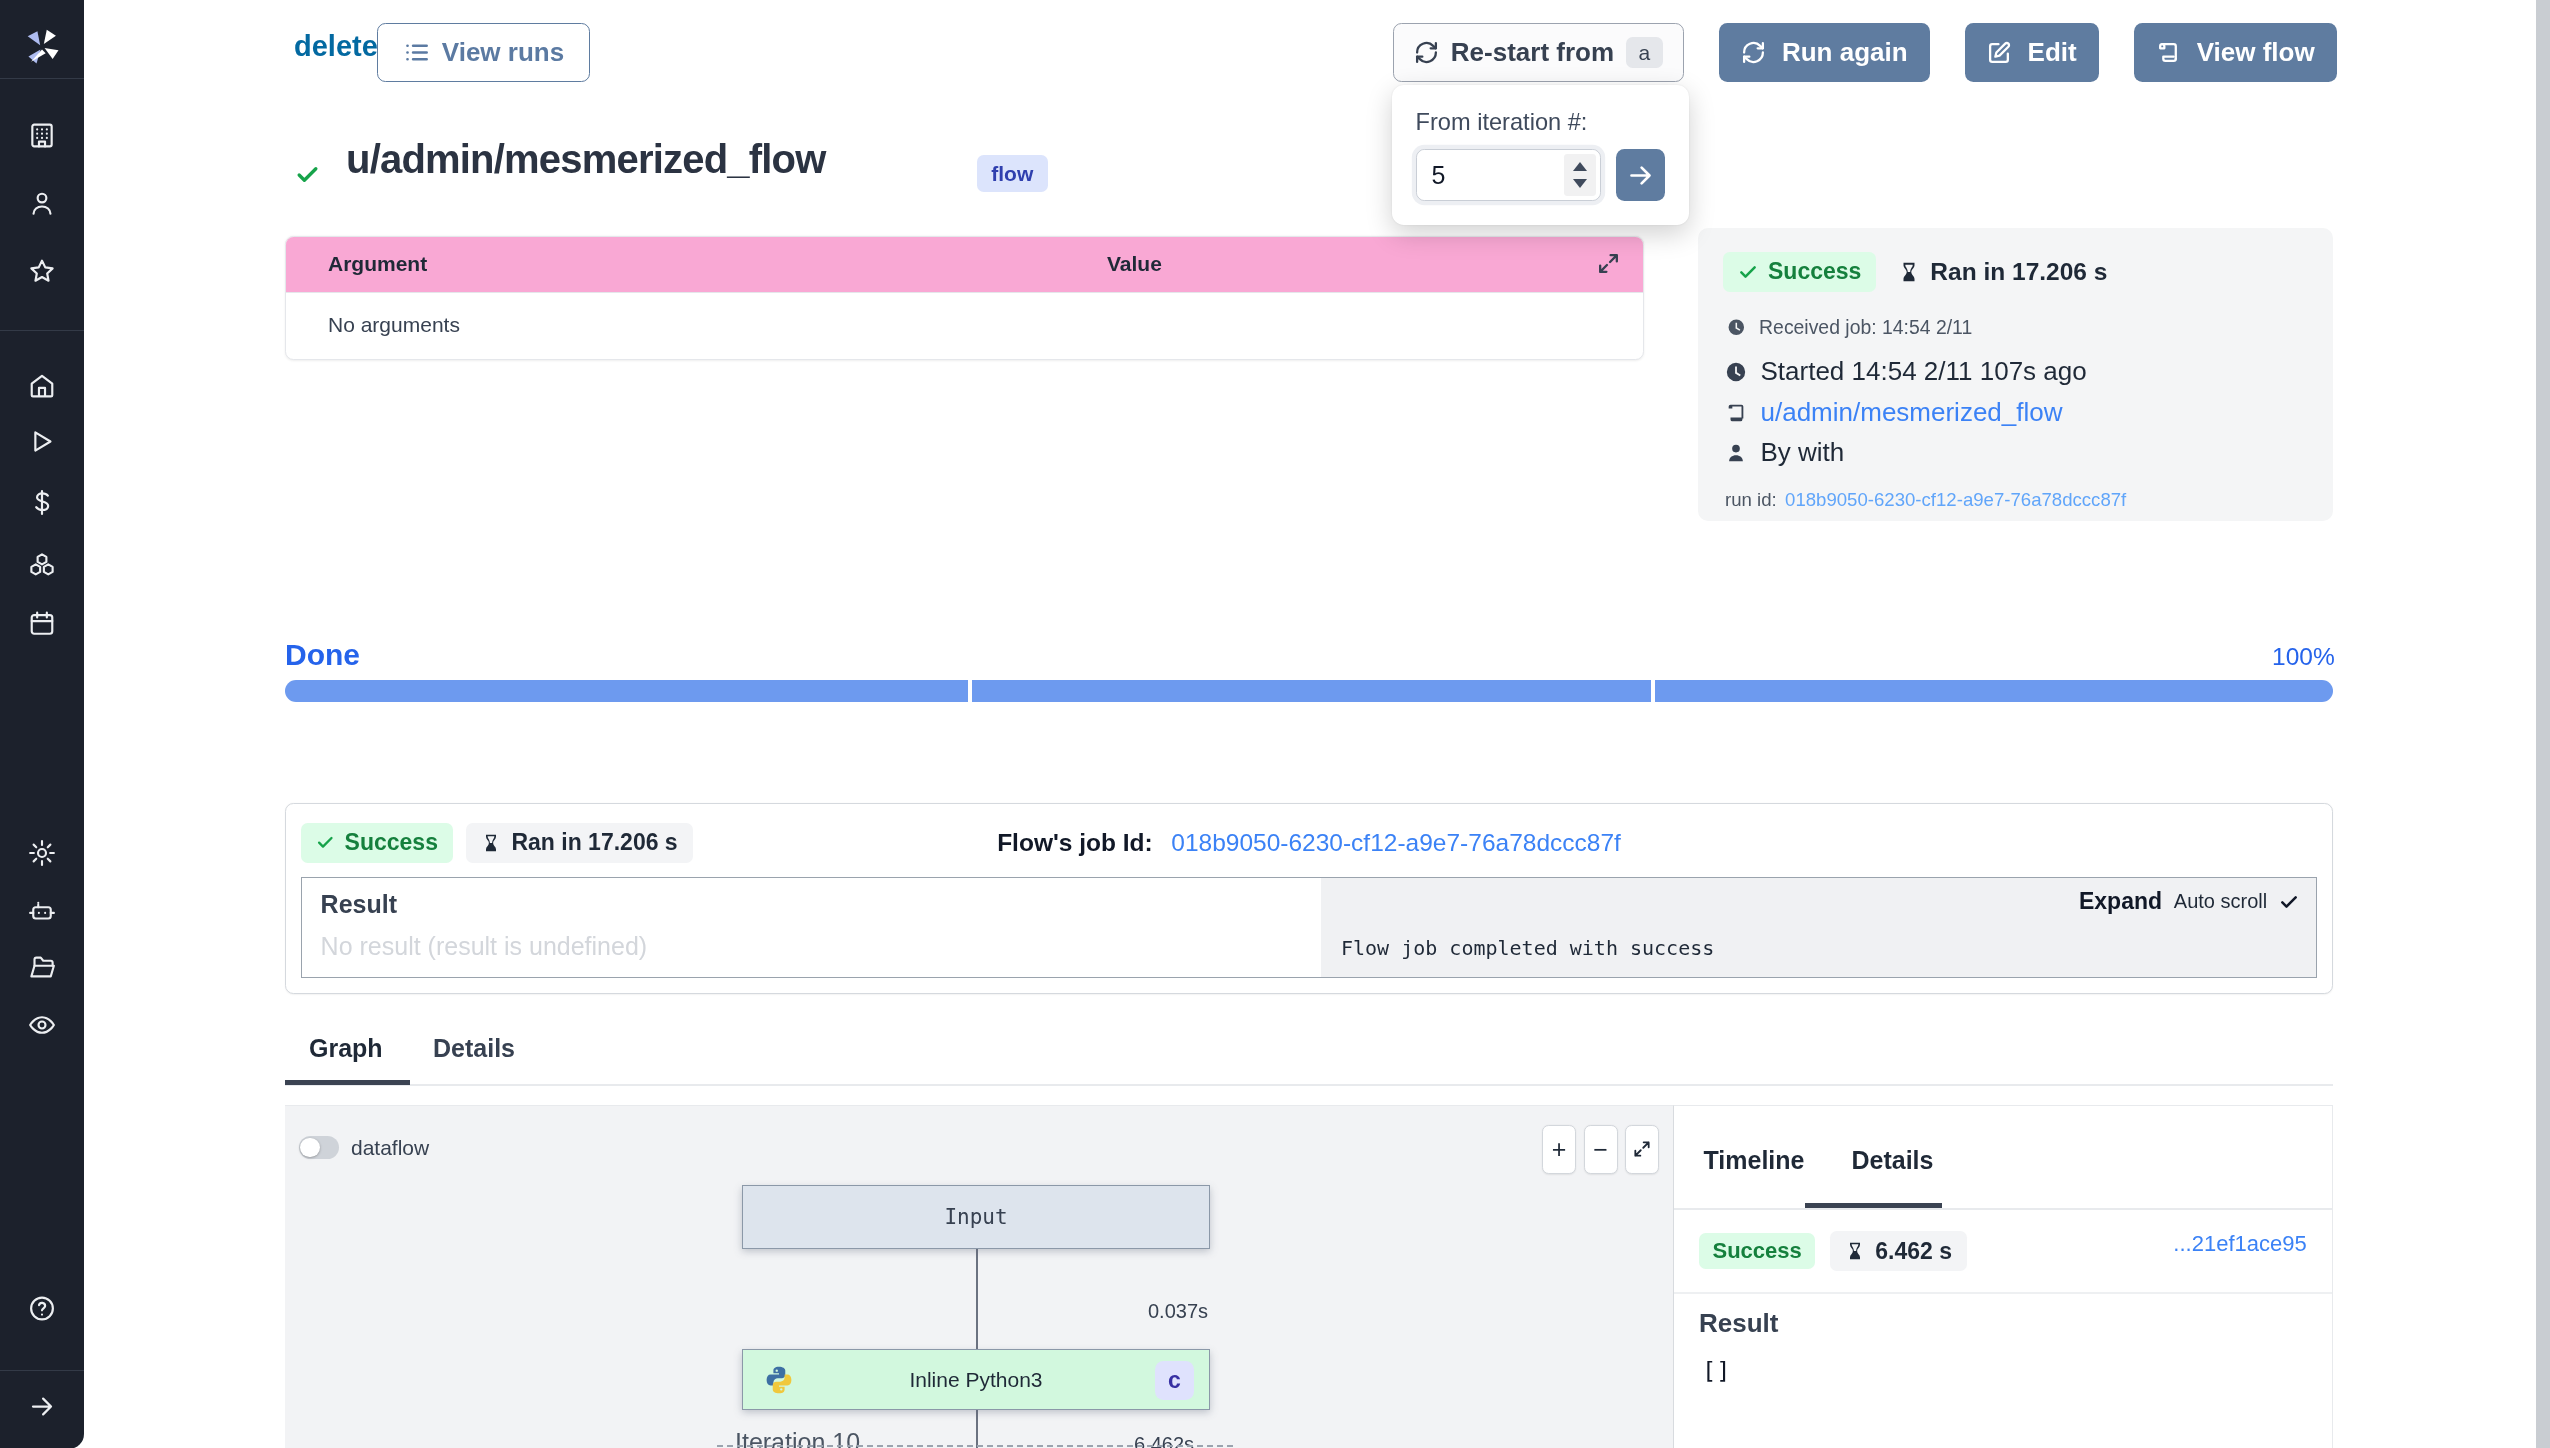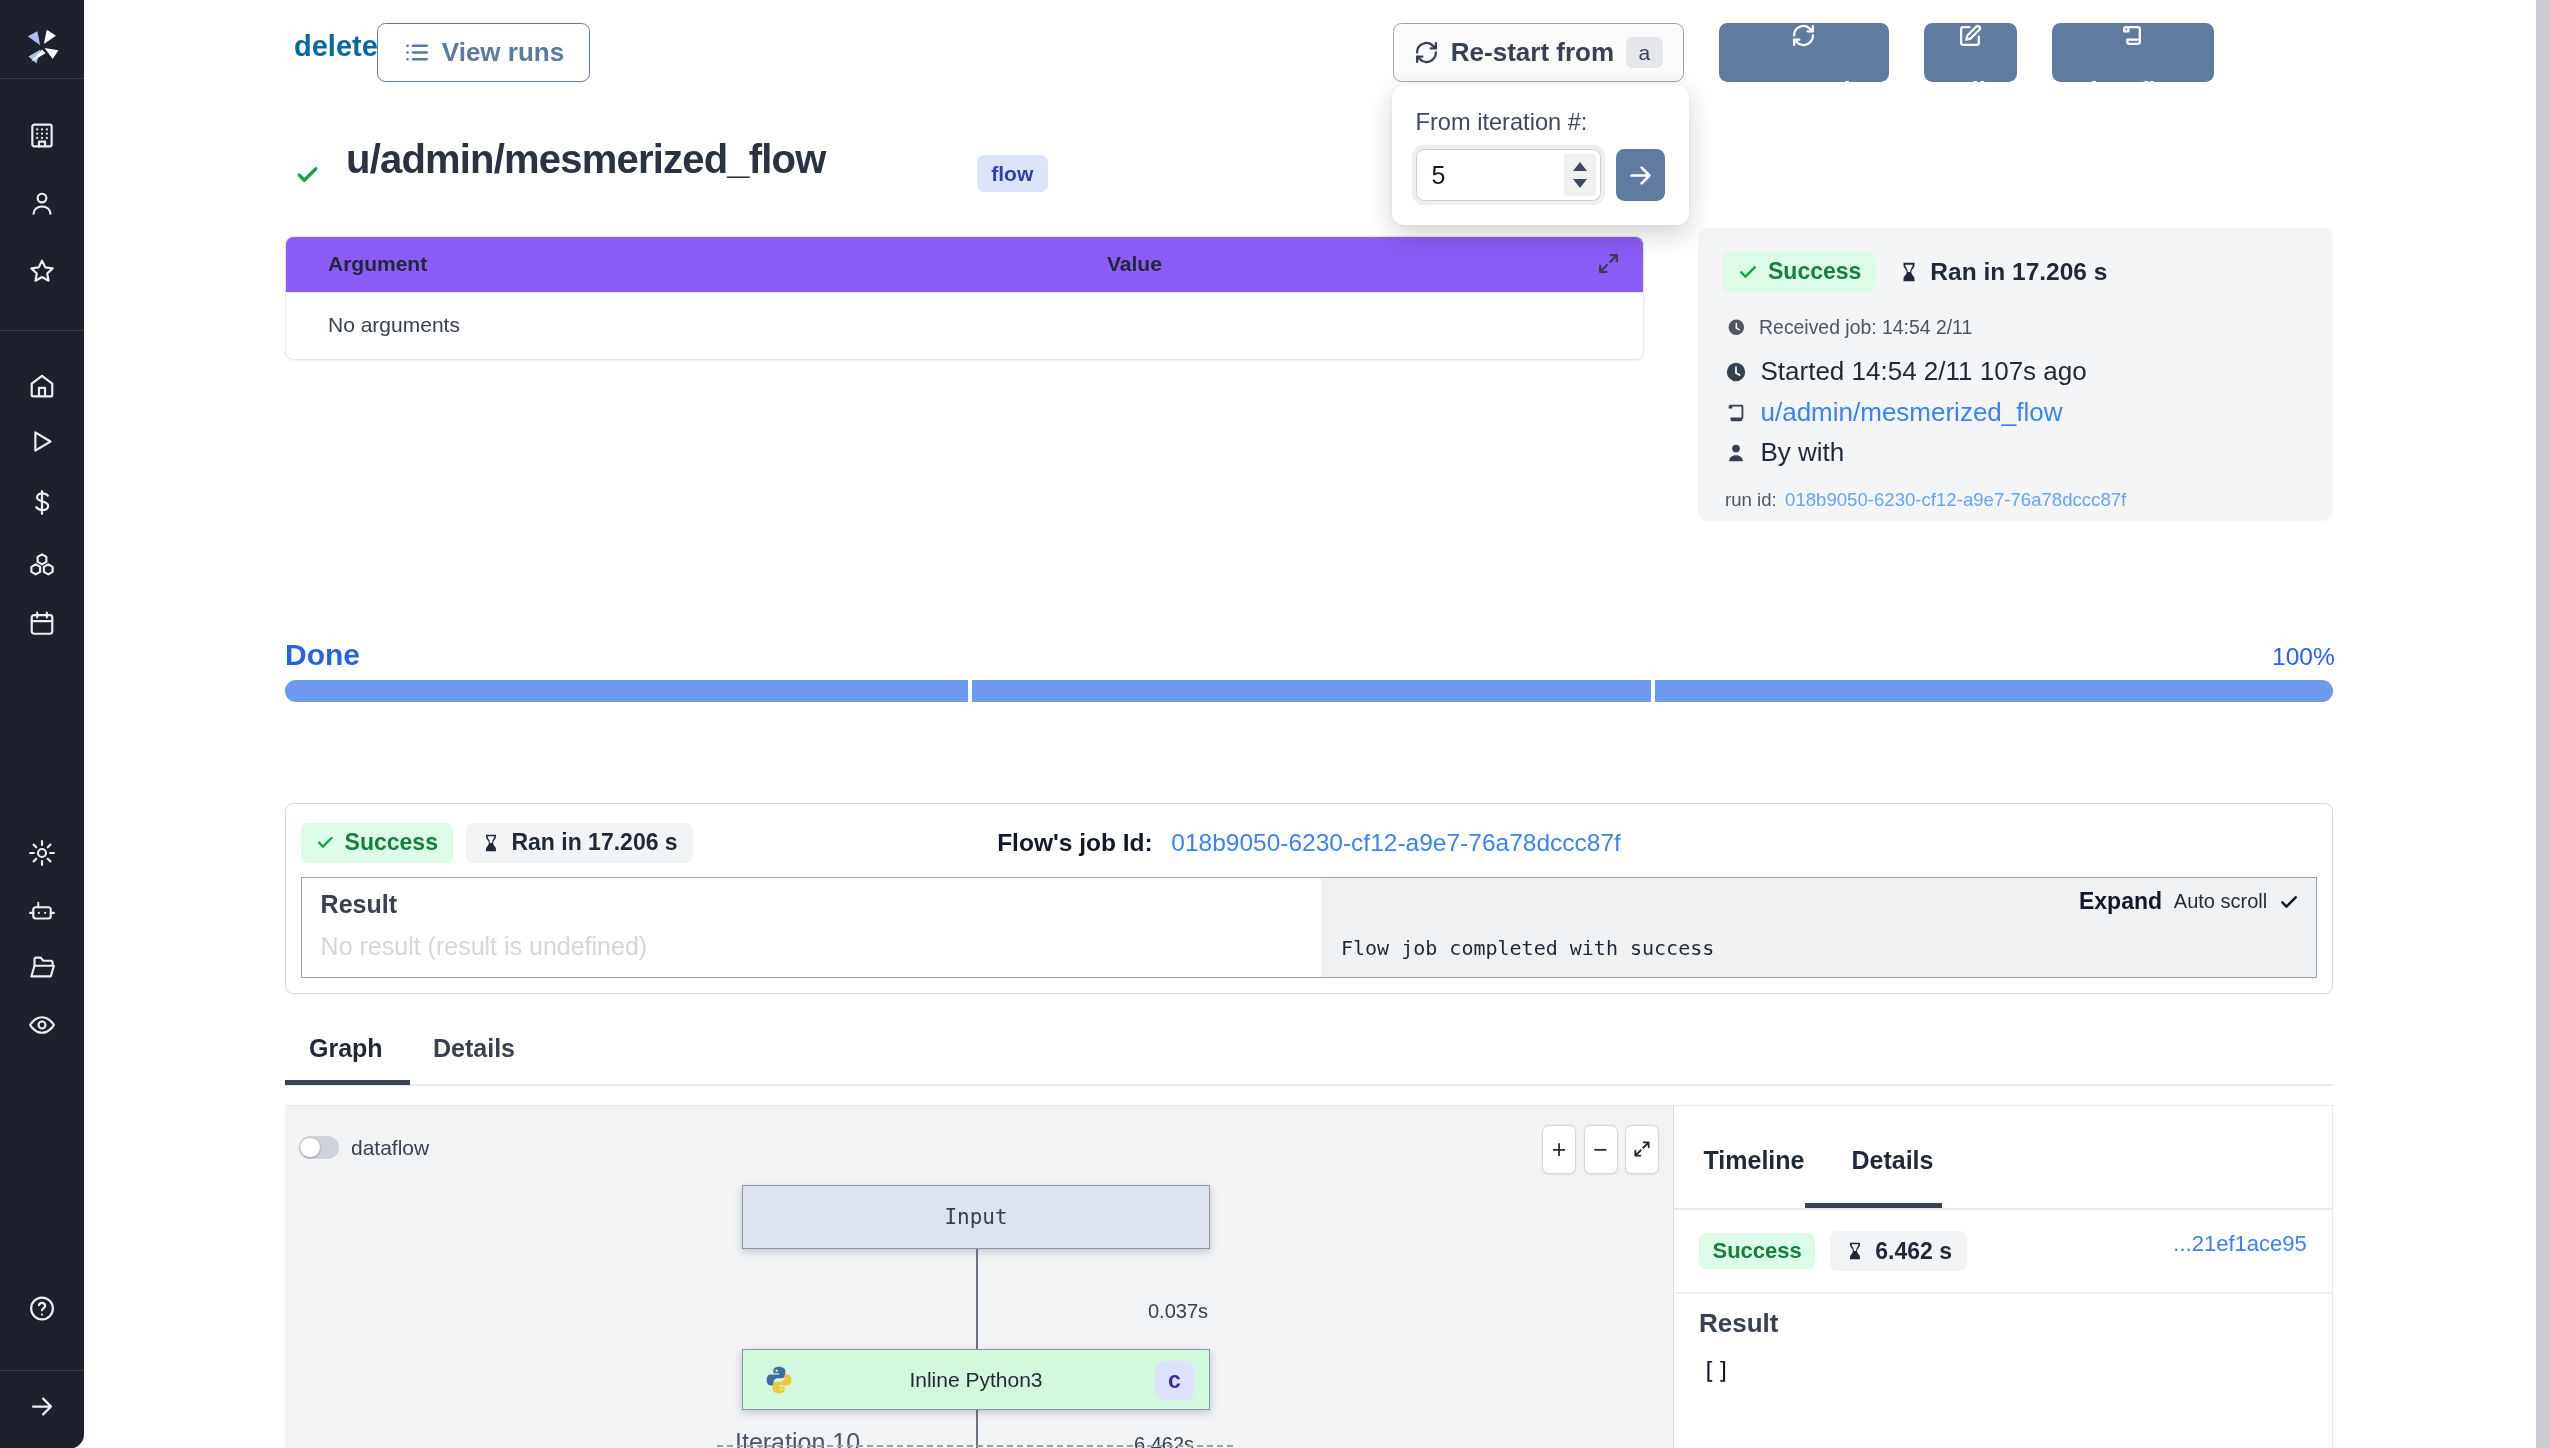--- a/index.html
+++ b/index.html
@@ -25,23 +25,23 @@
     font-size:26px; font-weight:700; background:#fff; cursor:pointer;
   }
   .top-right-group { left:1393px; top:23px; display:flex; gap:35px; }
   .btn-light {
     height:59px; display:flex; align-items:center; gap:11.8px; padding:0 20px;
     background:#fbfbfc; border:1.7px solid #9ca3af; border-radius:8.4px;
     color:#374151; font-size:26px; font-weight:700; cursor:pointer;text-align:right;
   }
   .kbd { background:#e5e7eb; border-radius:6.7px; padding:3.4px 12.7px; font-size:21px; font-weight:400; color:#374151; }
   .btn-solid {
-    height:59px; display:flex; align-items:center; gap:28px; padding:0 22px;
+    height:59px; display:flex; align-items:center; gap:16px; padding:0 22px;
     background:#5f7ca0; border:none; border-radius:8.4px; color:#ffffff;
-    font-size:26px; font-weight:700; cursor:pointer;flex-direction:column;
+    font-size:26px; font-weight:700; cursor:pointer;
   }
 
   
   .popup { left:1392px; top:85px; width:297px; height:140px; background:#fff;
     border-radius:11.8px; box-shadow:0 8.4px 27px rgba(0,0,0,.18), 0 0 1.7px rgba(0,0,0,.1); z-index:9; padding:23.6px; }
   .popup-label { font-size:23.6px; color:#3f4a5c; }
   .popup-row { display:flex; gap:15px; margin-top:13.5px; align-items:center; }
   .num-wrap { position:relative; width:197px; height:52px; border:0.8px solid #c9ced6; border-radius:8.4px;
     box-shadow:0 0 0 4.2px #edeff3; background:#fff; }
   .num-input { width:100%; height:100%; border:none; outline:none; border-radius:8.4px;
@@ -55,21 +55,21 @@
 
   
   .title-check { left:295px; top:162px; color:#16a34a; }
   .page-title { left:346px; top:137px; font-size:40px; font-weight:800; color:#2b3342; letter-spacing:-0.8px; }
   .flow-badge { left:977px; top:155px; background:#dce4fc; color:#2f3fae;
     font-size:21px; font-weight:700; padding:6.7px 14.3px; border-radius:6.7px; }
 
   
   .args-table { left:285px; top:236px; width:1359px; border:0.8px solid #e5e7eb; border-radius:8.4px;
     overflow:hidden; box-shadow:0 0.8px 2.5px rgba(0,0,0,.07); background:#fff; }
-  .args-head { position:relative; height:56px; background:#8b5cf6; border-bottom:0.8px solid #e5e7eb; }
+  .args-head { position:relative; height:56px; background:#f9a8d4; border-bottom:0.8px solid #e5e7eb; }
   .th { position:absolute; top:15px; font-size:21px; font-weight:700; color:#1f2937; }
   .args-body { position:relative; height:66px; }
   .args-empty { position:absolute; left:42px; top:20px; font-size:21px; color:#374151; }
 
   
   .info-card { left:1698px; top:228px; width:635px; height:293px; background:#f4f5f6; border-radius:10px; }
   .badge-success { display:inline-flex; align-items:center; gap:10px; background:#dcfce7;
     border-radius:6.7px; padding:6.7px 15px; color:#15803d; font-size:23px; font-weight:600; }
   .info-row { position:absolute; display:flex; align-items:center; gap:13.5px; color:#1f2937; }
   .link { color:#3b82f6; cursor:pointer; }

